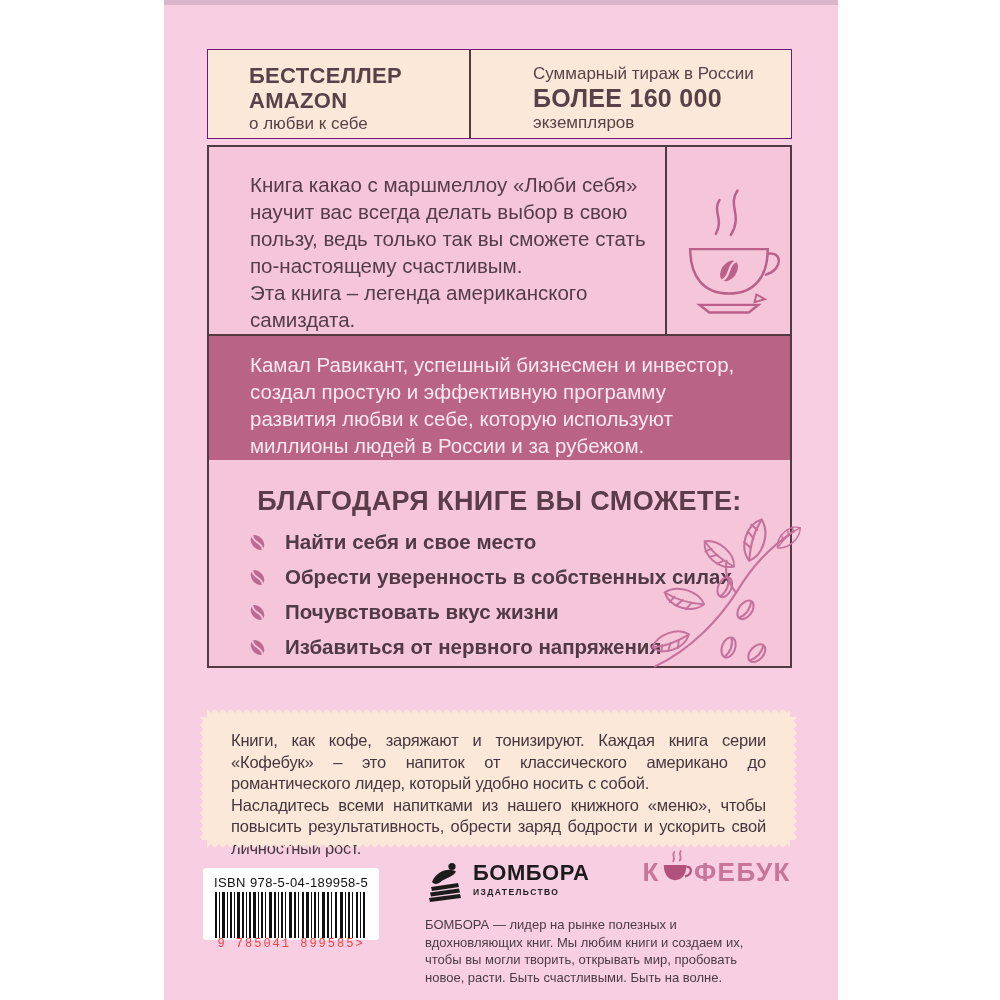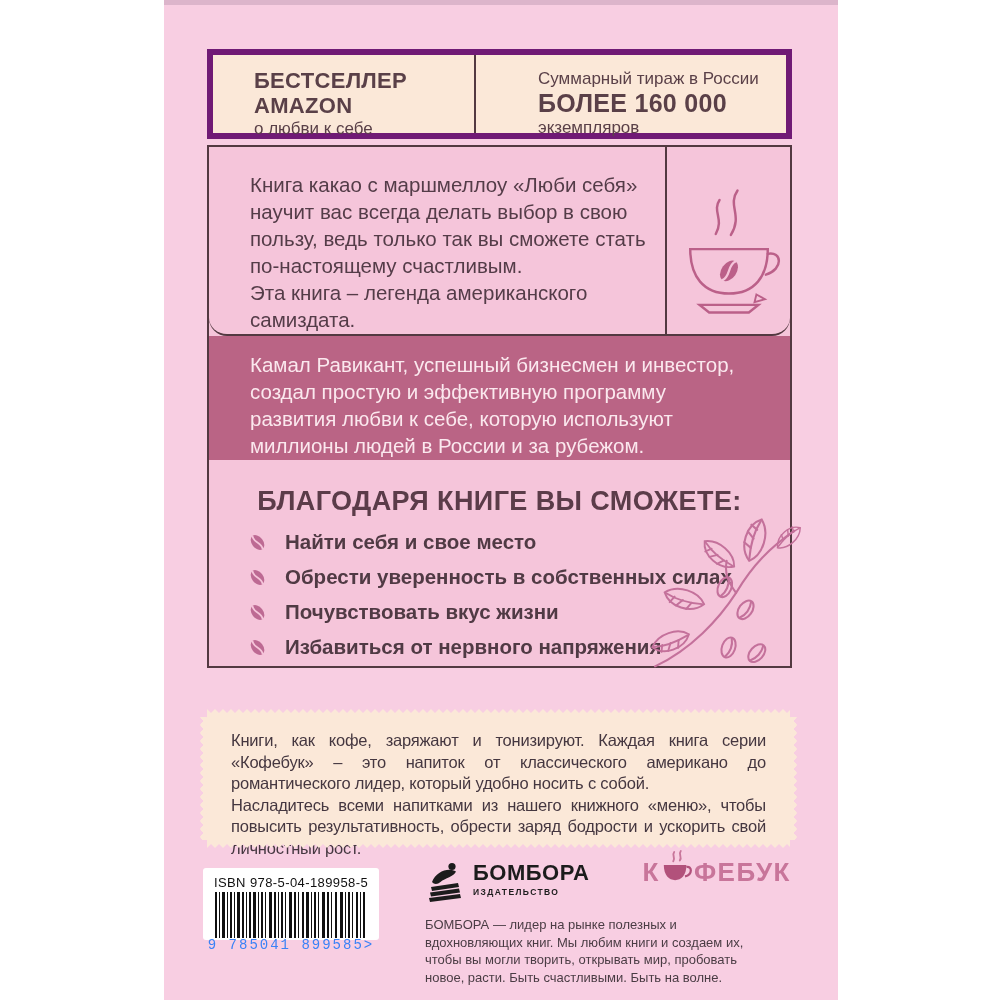--- a/index.html
+++ b/index.html
@@ -4,31 +4,31 @@
 <style>
   * { margin:0; padding:0; box-sizing:border-box; }
   html,body { width:1000px; height:1000px; background:#ffffff; font-family:"Liberation Sans", sans-serif; }
   .page { position:relative; width:1000px; height:1000px; background:#ffffff; overflow:hidden; }
 
   .cover { position:absolute; left:164px; top:0; width:674px; height:1000px; background:#f8cee2; }
   .cover::before { content:""; position:absolute; left:0; top:0; right:0; height:5px; background:#dcb5cb; }
 
   
   .header-box { position:absolute; left:43px; top:49px; width:585px; height:90px;
-    background:#fbe8d8; border:6px solid #701a75; display:flex; color:#5a4048; }
+    background:#fbe8d8; border:1px solid #701a75; display:flex; color:#5a4048; }
   .header-left { width:263px; border-right:2px solid #533941; padding:13px 10px 0 41px; }
   .header-right { flex:1; padding:13px 10px 0 62px; }
   .hdr-bold { font-size:22px; font-weight:bold; line-height:25px; letter-spacing:.3px; }
   .hdr-big  { font-size:25px; font-weight:bold; line-height:28px; letter-spacing:.3px; }
   .hdr-small{ font-size:17px; line-height:21px; }
 
   
   .main-box { position:absolute; left:43px; top:145px; width:585px; height:523px;
     background:#f5c5da; border:2px solid #533941; }
-  .desc-row { display:flex; height:189px; border-bottom:2px solid #533941;border-radius:18px; }
+  .desc-row { display:flex; height:189px; border-bottom:2px solid #533941; }
   .desc-text { flex:1; padding:24px 18px 0 41px; font-size:20.5px; line-height:27px; color:#543c48; }
   .cup-cell { width:125px; border-left:2px solid #533941; display:flex; align-items:flex-end; justify-content:center; padding-bottom:14px; }
 
   .author-band { height:124px; background:#ba6485; color:#fbe8ee; padding:15px 40px 0 41px;
     font-size:20.5px; line-height:27px; }
 
   .benefits { position:relative; height:206px; padding-top:26px; }
   .benefits-title { text-align:center; font-size:27px; font-weight:bold; color:#5b3c49; letter-spacing:.4px; }
   .benefits-list { list-style:none; margin:13px 0 0 38px;text-align:center; }
   .benefits-list li { display:flex; align-items:center; margin-bottom:11px; }
@@ -53,21 +53,21 @@
     background-size:7px 8px; background-position:0 0,0 8px; }
   .ticket-inner { padding:13px 24px 0 24px; font-size:16.5px; line-height:21.5px; color:#453740;
     text-align:justify; letter-spacing:-.2px; }
   .ticket-inner p + p { margin-top:0; }
 
   
   .barcode-box { position:absolute; left:39px; top:868px; width:176px; height:72px; background:#ffffff;
     border-radius:3px; text-align:center; }
   .isbn { margin-top:7px; font-size:13px; letter-spacing:.4px; color:#101010; }
   .barcode-svg { display:block; margin:2px auto 0; }
-  .barcode-digits { font-family:"Liberation Mono", monospace; font-size:14px; letter-spacing:2px; color:#3b82f6; margin-top:-1px; }
+  .barcode-digits { font-family:"Liberation Mono", monospace; font-size:12px; letter-spacing:2px; color:#ef4444; margin-top:-1px; }
 
   .bombora { position:absolute; left:261px; top:860px; display:flex; align-items:flex-start; }
   .bombora-txt { margin-left:8px; }
   .bombora-name { font-size:22px; font-weight:800; color:#1c1c1c; letter-spacing:.5px; }
   .bombora-sub { font-size:8.5px; font-weight:bold; letter-spacing:1.4px; color:#1c1c1c; margin-top:1px; }
   .bombora-about { position:absolute; left:261px; top:916px; width:326px; font-size:13px; line-height:17.5px; color:#4a3c44; }
 
   .kofebuk { position:absolute; right:47px; top:849px; display:flex; align-items:flex-end; }
   .kofebuk span { font-size:26px; font-weight:bold; color:#c8759a; letter-spacing:1.5px; line-height:34px; }
   .kofebuk svg { margin:0 1px 4px 1px; }

